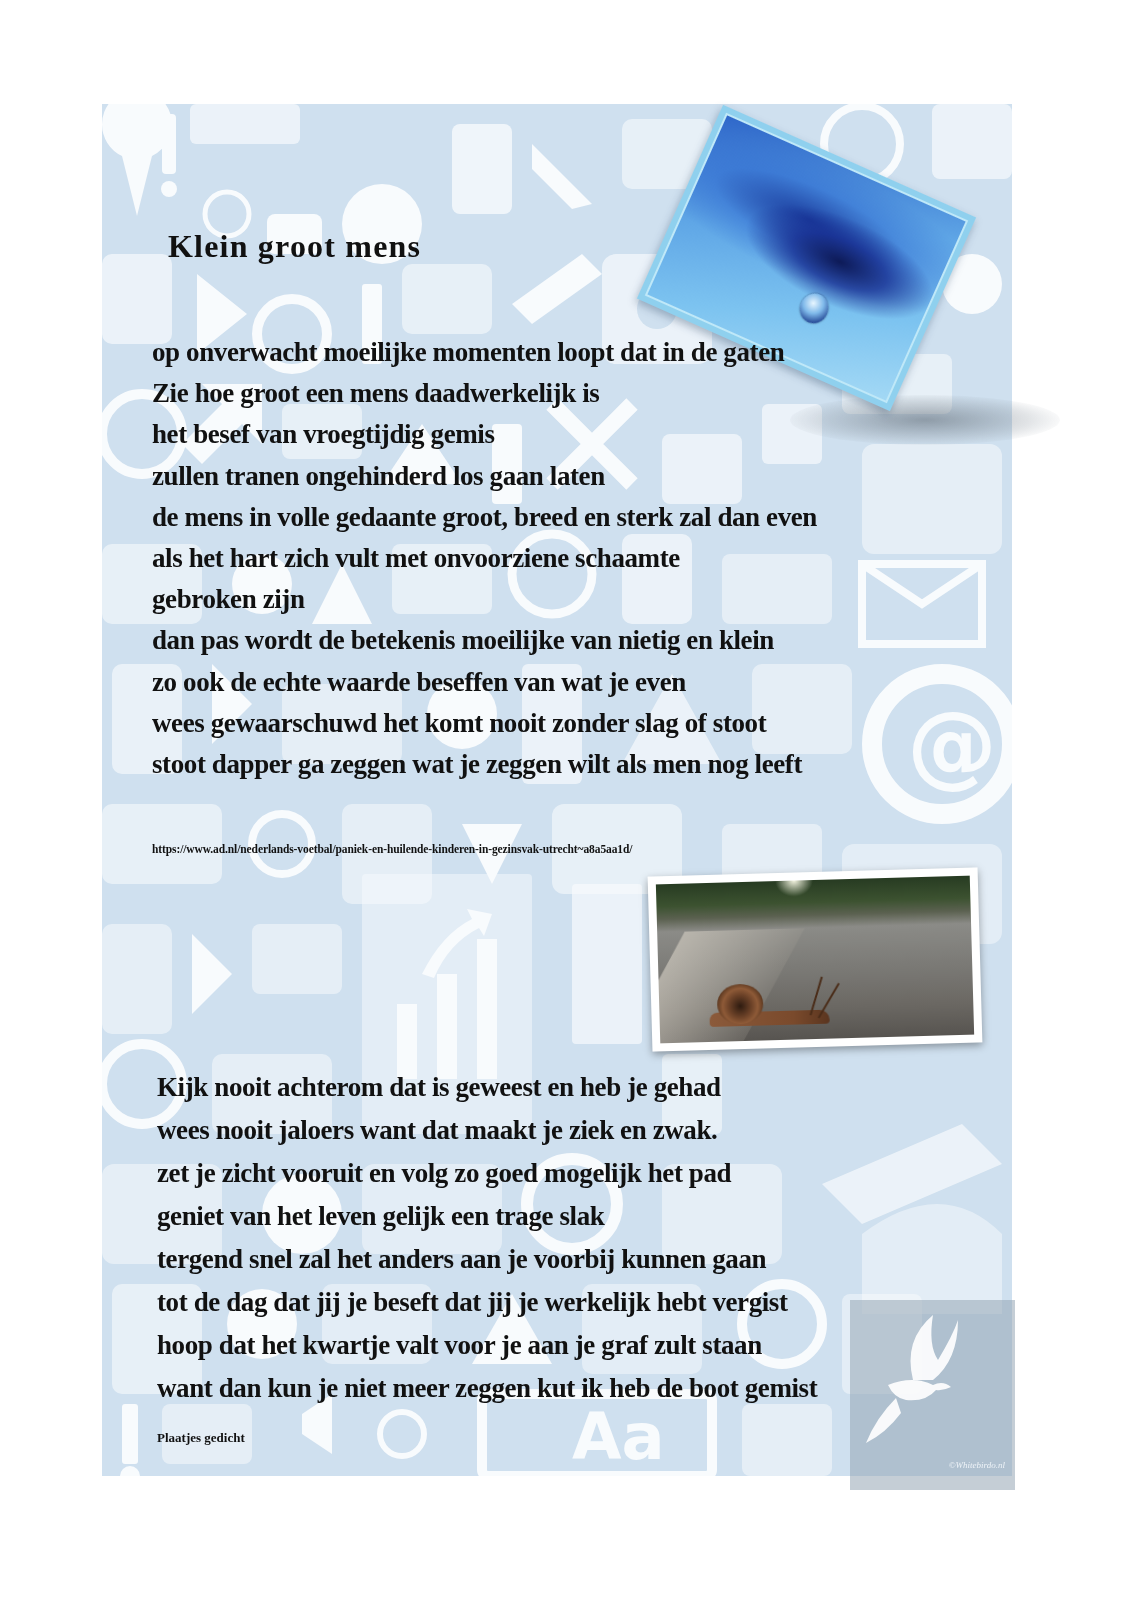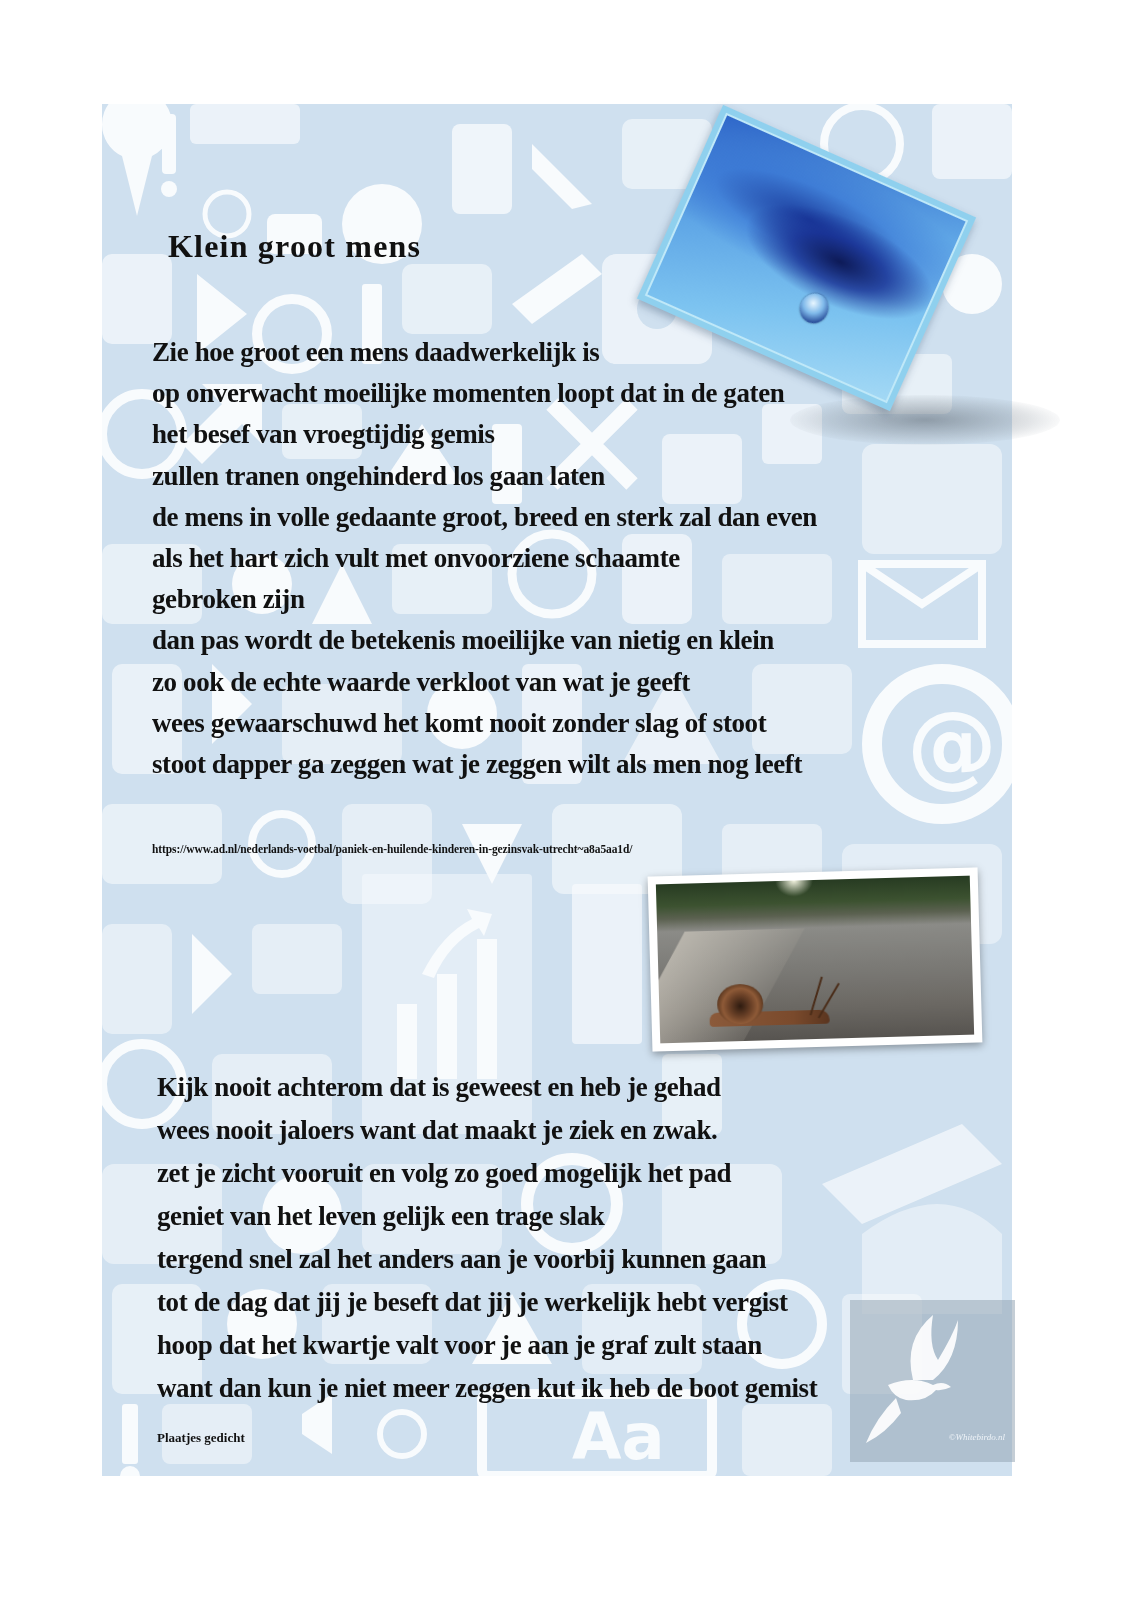--- a/index.html
+++ b/index.html
@@ -131,21 +131,21 @@
     .photo-snail .antenna {
       position: absolute; width: 2px; height: 40px;
       background: #4a2c18;
       transform-origin: bottom;
     }
 
     
     .watermark {
       position: absolute;
       left: 850px; top: 1300px;
-      width: 165px; height: 162px;
+      width: 165px; height: 190px;
       background: rgba(150,165,180,0.55);
       z-index: 1;
       overflow: hidden;
     }
     .watermark .dove { position: absolute; left: 8px; top: 10px; }
     .watermark .credit {
       position: absolute; right: 10px; bottom: 20px;
       font-size: 9px; font-style: italic; color: #eef3f8;
     }
   </style>
@@ -263,29 +263,29 @@
 </div>
 
 <div class="photo-tear-shadow"></div>
 <div class="photo-tear">
   <div class="drop"></div>
 </div>
 
 <h1 class="title">Klein groot mens</h1>
 
 <div class="stanza stanza-1">
+  <span class="line">op onverwacht moeilijke momenten loopt dat in de gaten</span>
   <span class="line">Zie hoe groot een mens daadwerkelijk is</span>
-  <span class="line">op onverwacht moeilijke momenten loopt dat in de gaten</span>
   <span class="line">het besef van vroegtijdig gemis</span>
   <span class="line">zullen tranen ongehinderd los gaan laten</span>
   <span class="line">de mens in volle gedaante groot, breed en sterk zal dan even</span>
   <span class="line">als het hart zich vult met onvoorziene schaamte</span>
   <span class="line">gebroken zijn</span>
   <span class="line">dan pas wordt de betekenis moeilijke van nietig en klein</span>
-  <span class="line">zo ook de echte waarde verkloot van wat je geeft</span>
+  <span class="line">zo ook de echte waarde beseffen van wat je even</span>
   <span class="line">wees gewaarschuwd het komt nooit zonder slag of stoot</span>
   <span class="line">stoot dapper ga zeggen wat je zeggen wilt als men nog leeft</span>
 </div>
 
 <div class="source-url">https://www.ad.nl/nederlands-voetbal/paniek-en-huilende-kinderen-in-gezinsvak-utrecht~a8a5aa1d/</div>
 
 <div class="photo-snail">
   <div class="img">
     <div class="road-edge"></div>
     <div class="body"></div>

